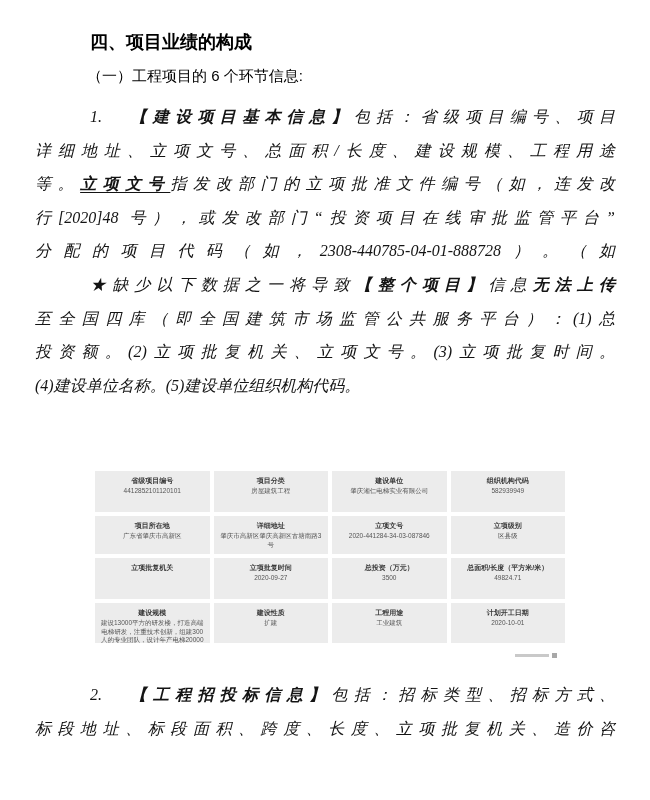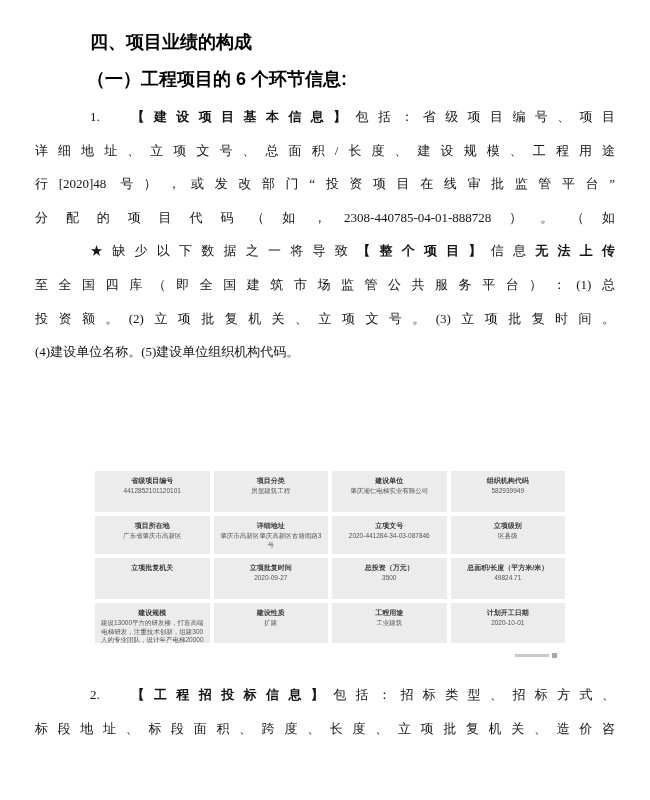--- a/index.html
+++ b/index.html
@@ -10,29 +10,29 @@
     color:#141414;
   }
   .h1{
     position:absolute;left:90px;top:30px;width:520px;
     font-family:"Liberation Sans","DejaVu Sans",sans-serif;
     font-weight:bold;font-size:18px;color:#000;
   }
   .h2{
     position:absolute;left:87px;top:67px;width:520px;
     font-family:"Liberation Sans","DejaVu Sans",sans-serif;
-    font-weight:bold;font-size:18px;color:#000;
+    font-weight:normal;font-size:15px;color:#000;
   }
   .tblock{position:absolute;left:35px;width:580px;}
   #block1{top:100px;}
   #block2{top:678px;}
   .ln{
-    height:33.6px;line-height:33.6px;font-size:13px;
+    height:33.6px;line-height:33.6px;font-size:16px;
     text-align:justify;text-align-last:justify;
-    white-space:nowrap;color:#141414;
+    white-space:nowrap;color:#141414;font-style:italic;
   }
   .ln.last{text-align-last:left;}
   .ln.ind{text-indent:55px;}
   .ln span.b{font-weight:bold;}
   .ln span.bu{font-weight:bold;text-decoration:underline;text-underline-offset:3px;}
   
   .shot{
     position:absolute;left:95px;top:471px;width:470px;
     font-family:"Liberation Sans","DejaVu Sans",sans-serif;
   }
@@ -60,20 +60,21 @@
 </style>
 </head>
 <body>
 
 <div class="h1">四、项目业绩的构成</div>
 <div class="h2">（一）工程项目的 6 个环节信息:</div>
 
 <div class="tblock" id="block1">
     <div class="ln ind"><span>1.　</span><span class="b">【建设项目基本信息】</span><span>包括：省级项目编号、项目</span></div>
     <div class="ln"><span>详细地址、立项文号、总面积/长度、建设规模、工程用途</span></div>
+    <div class="ln"><span>等。</span><span class="bu">立项文号</span><span>指发改部门的立项批准文件编号（如，连发改</span></div>
     <div class="ln"><span>行[2020]48 号），或发改部门“投资项目在线审批监管平台”</span></div>
     <div class="ln"><span>分配的项目代码（如，2308-440785-04-01-888728）。（如</span></div>
     <div class="ln ind"><span>★缺少以下数据之一将导致</span><span class="b">【整个项目】</span><span>信息</span><span class="b">无法上传</span></div>
     <div class="ln"><span>至全国四库（即全国建筑市场监管公共服务平台）：(1)总</span></div>
     <div class="ln"><span>投资额。(2)立项批复机关、立项文号。(3)立项批复时间。</span></div>
     <div class="ln last"><span>(4)建设单位名称。(5)建设单位组织机构代码。</span></div>
   </div>
 
 <div class="shot">
   <div class="grid" id="tgrid">

